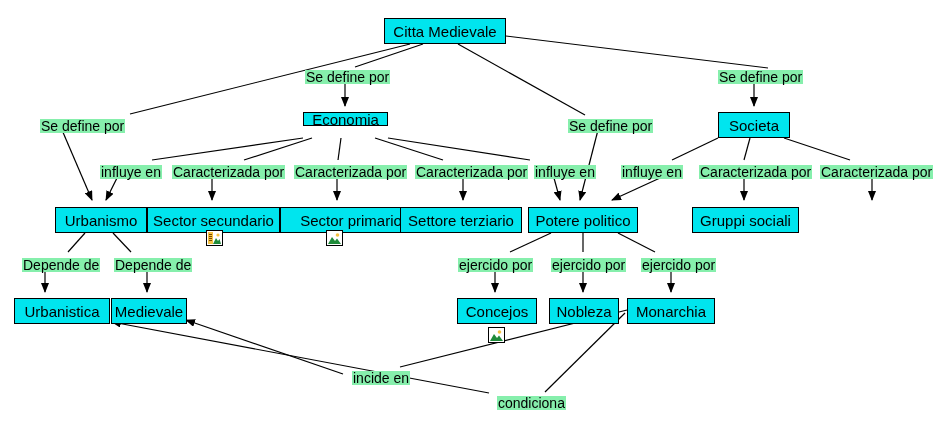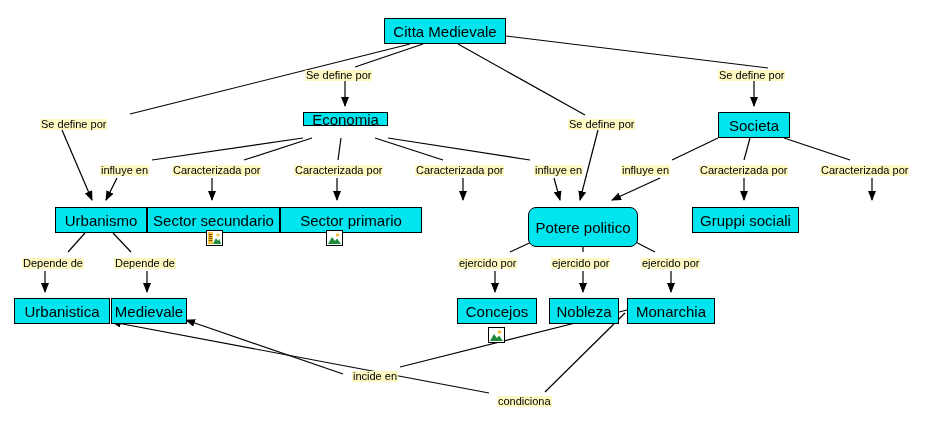--- a/index.html
+++ b/index.html
@@ -35,24 +35,24 @@
     align-items: center;
     justify-content: center;
     white-space: nowrap;
     padding: 0 4px;
     cursor: pointer;
   }
   .link-label {
     position: absolute;
     color: #000000;
     font-family: "Liberation Sans", sans-serif;
-    font-size: 11px;
+    font-size: 14px;
     line-height: 1;
     white-space: nowrap;
-    background: #fef9c3;
+    background: #86efac;
     padding: 0 1px;
     cursor: default;
   }
   .node-icon {
     position: absolute;
     width: 17px;
     height: 16px;
     border: 1px solid #000000;
     background: #ffffff;
     box-sizing: border-box;
@@ -151,22 +151,25 @@
   </div>
 
   <div class="node" style="left:147px; top:207px; width:133px; height:26px;">
     <span>Sector secundario</span>
   </div>
 
   <div class="node" style="left:280px; top:207px; width:142px; height:26px;">
     <span>Sector primario</span>
   </div>
 
-
-  <div class="node" style="left:528px; top:207px; width:110px; height:40px;border-radius:8px;">
+  <div class="node" style="left:400px; top:207px; width:122px; height:26px;">
+    <span>Settore terziario</span>
+  </div>
+
+  <div class="node" style="left:528px; top:207px; width:110px; height:26px;">
     <span>Potere politico</span>
   </div>
 
   <div class="node" style="left:692px; top:207px; width:107px; height:26px;">
     <span>Gruppi sociali</span>
   </div>
 
 
   <div class="node" style="left:14px; top:298px; width:96px; height:26px;">
     <span>Urbanistica</span>

